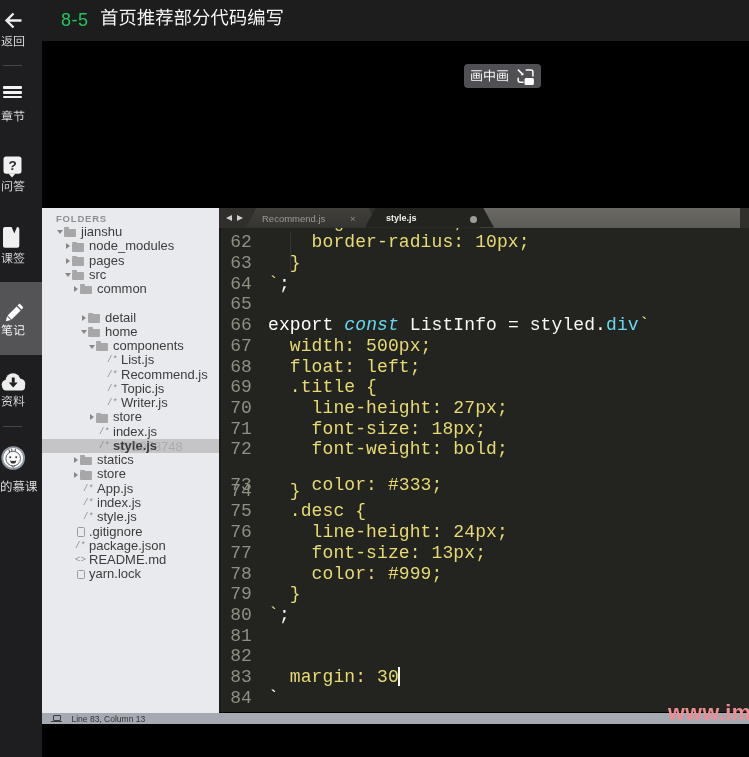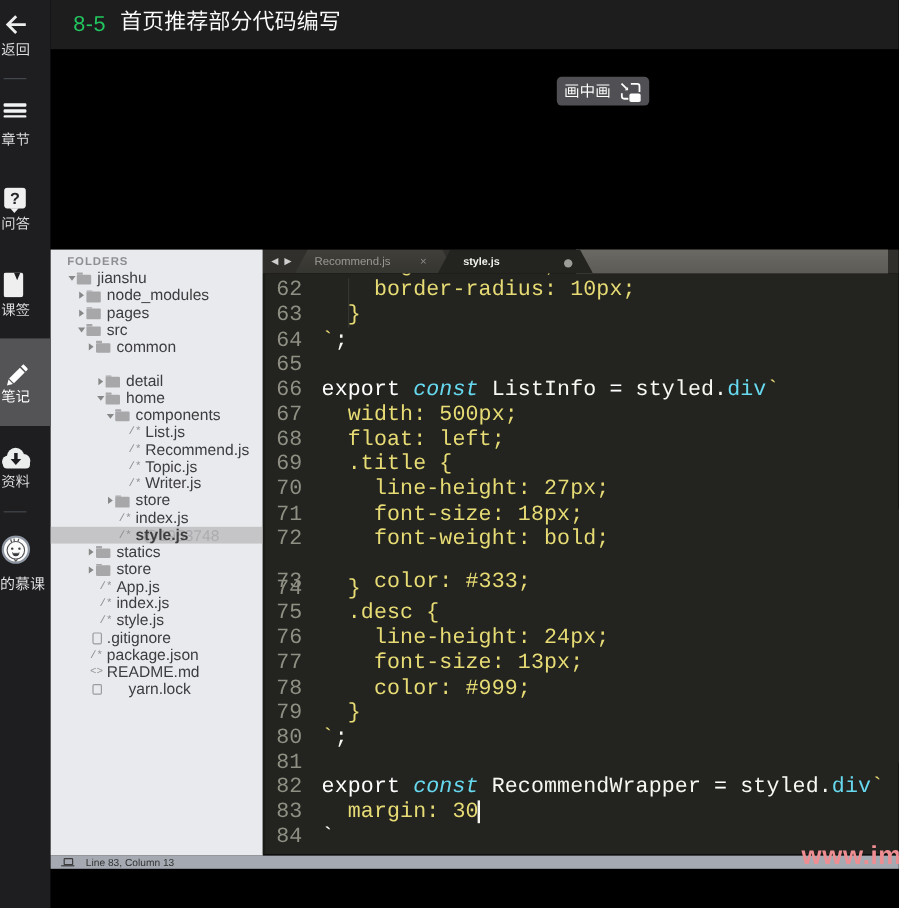--- a/index.html
+++ b/index.html
@@ -251,21 +251,21 @@
     <div class="frow" style="top:330.6px">
       <span class="jsic" style="left:33px">/*</span>
       <span class="ft" style="left:47px;">package.json</span>
     </div>
     <div class="frow" style="top:345.0px">
       <span class="jsic" style="left:33px">&lt;&gt;</span>
       <span class="ft" style="left:47px;">README.md</span>
     </div>
     <div class="frow" style="top:359.2px">
       <i class="pgic" style="left:35px"></i>
-      <span class="ft" style="left:47px;margin-left:18px;">yarn.lock</span>
+      <span class="ft" style="left:47px;">yarn.lock</span>
     </div>
 </div>
 <div class="abs" id="tabbar">
 <div id="tabgray"></div>
 <div id="tab1"></div>
 <div id="tab2"></div>
 <i class="trl" style="left:6.5px;border-top:3.5px solid transparent;border-bottom:3.5px solid transparent;border-right:6px solid #cfcfcf"></i>
 <i class="trl" style="left:17.5px;border-top:3.5px solid transparent;border-bottom:3.5px solid transparent;border-left:6px solid #cfcfcf"></i>
 <span class="tl" style="left:43px;color:#9b9b95">Recommend.js</span>
 <span class="tl" style="left:131px;color:#8d8d8d">×</span>
@@ -352,21 +352,20 @@
     <div class="crow" style="top:377.4px">
       <span class="ln">80</span>
       <span class="ct"><span class="y">`</span><span class="w">;</span></span>
     </div>
     <div class="crow" style="top:398.1px">
       <span class="ln">81</span>
       <span class="ct"></span>
     </div>
     <div class="crow" style="top:418.8px">
       <span class="ln">82</span>
-      <span class="ct"><span class="p">export</span><span class="w"> </span><span class="ci">const</span><span class="w"> RecommendWrapper </span><span class="p">=</span><span class="w"> styled.</span><span class="c">div</span><span class="y">`</span></span>
     </div>
     <div class="crow" style="top:439.5px">
       <span class="ln">83</span>
       <span class="ct"><span class="y">  margin: 30</span></span>
     </div>
     <div class="crow" style="top:460.2px">
       <span class="ln">84</span>
       <span class="ct"><span class="p">`</span></span>
     </div>
 <div id="cursor"></div>

